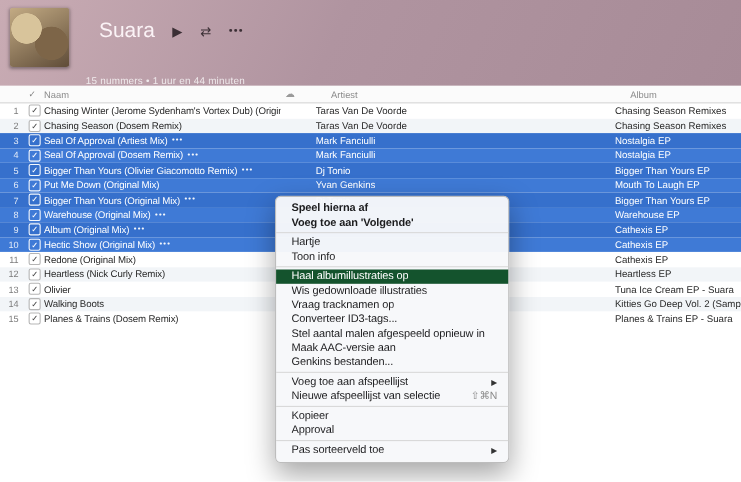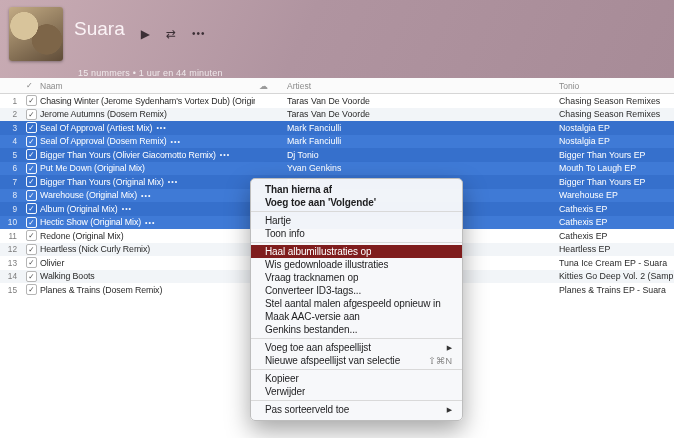--- a/index.html
+++ b/index.html
@@ -9,35 +9,35 @@
 
   
   .header{position:absolute;top:0;left:0;right:0;height:78px;
           background:linear-gradient(115deg,#c9acb4 0%,#b094a0 45%,#a78b97 100%);}
   .album-art{position:absolute;left:9px;top:7px;width:54px;height:54px;border-radius:3px;
              box-shadow:0 1px 3px rgba(0,0,0,.35);
              background:
                radial-gradient(circle at 28% 35%, #d8c49b 0 26%, transparent 27%),
                radial-gradient(circle at 70% 60%, #7d6548 0 30%, transparent 31%),
                linear-gradient(150deg,#c3ab84,#5f4c38);}
-  .title-row{position:absolute;left:74px;top:18px;display:flex;align-items:flex-end;gap:16px;}
+  .title-row{position:absolute;left:90px;top:18px;display:flex;align-items:center;gap:16px;}
   .title{font-size:19px;font-weight:400;color:#fbf3f6;margin:0;}
   .hicon{color:#3b2f35;font-size:12px;line-height:12px;}
   .hicon.more{letter-spacing:1px;font-size:10px;}
   .subtitle{position:absolute;left:78px;top:68px;font-size:9px;color:rgba(255,255,255,.78);
             letter-spacing:.2px;}
 
   
   .grid-cols{display:grid;grid-template-columns:22px 18px 215px 30px 272px 1fr;align-items:center;}
   .table-header{position:absolute;top:78px;left:0;right:0;height:15px;background:#fbfbfb;
                 border-bottom:1px solid #d6d6d6;font-size:8.5px;color:#8b8b8b;}
   .table-header .th{overflow:hidden;white-space:nowrap;}
   .th.cb-h{padding-left:4px;font-size:8px;color:#7e7e7e;}
   .th.cloud-h{font-size:9px;color:#9a9a9a;padding-left:4px;}
-  .th.pad{padding-left:2px;}
+  .th.pad{padding-left:2px;margin-left:14px;}
 
   .track-list{position:absolute;top:94px;left:0;right:0;}
   .row{height:13.5px;font-size:8.8px;color:#2a2a2a;}
   .row.alt{background:#f2f5f8;}
   .row.selected{background:#3670cc;color:#fff;}
   .row.selected.alt{background:#3f7ad6;}
   .cell{overflow:hidden;white-space:nowrap;}
   .cell.num{text-align:right;padding-right:5px;font-size:8.3px;color:#7c7c7c;}
   .row.selected .cell.num{color:rgba(255,255,255,.85);}
   .cbwrap{display:flex;align-items:center;padding-left:4px;}
@@ -49,21 +49,21 @@
   .artist-cell,.album-cell{padding-left:2px;}
 
   
   .context-menu{position:absolute;left:250px;top:178px;width:213px;box-sizing:border-box;
                 background:rgba(247,248,250,.97);border:1px solid #bdbdbd;border-radius:5px;
                 box-shadow:0 10px 25px rgba(0,0,0,.35);padding:4px 0;z-index:10;}
   .menu-item{display:flex;justify-content:space-between;align-items:center;
              padding:0 10px 0 14px;height:13px;font-size:10px;color:#1d1d1f;
              letter-spacing:-0.1px;}
   .menu-item.bold{font-weight:bold;}
-  .menu-item.highlighted{background:#7f1d1d;color:#fff;}
+  .menu-item.highlighted{background:#14532d;color:#fff;}
   .menu-sep{height:1px;background:#d9d9d9;margin:2px 0;}
   .mlabel{overflow:hidden;white-space:nowrap;}
   .shortcut{color:#8a8a8a;font-size:9.5px;}
   .submenu-arrow{font-size:7px;color:#333;}
 </style>
 </head>
 <body>
 
 <div id="app">
 
@@ -77,21 +77,21 @@
     </div>
     <div class="subtitle">15 nummers • 1 uur en 44 minuten</div>
   </div>
 
   <div class="table-header grid-cols">
     <span class="th"></span>
     <span class="th cb-h">✓</span>
     <span class="th">Naam</span>
     <span class="th cloud-h">☁</span>
     <span class="th pad">Artiest</span>
-    <span class="th pad">Tonio</span>
+    <span class="th pad">Album</span>
   </div>
 
   <div class="track-list">
       <div class="row grid-cols">
         <span class="cell num">1</span>
         <span class="cbwrap">
           <span class="cb">✓</span>
         </span>
         <span class="cell name-cell">
           <span class="tname">Chasing Winter (Jerome Sydenham's Vortex Dub) (Original Mix)</span>
@@ -99,21 +99,21 @@
         <span class="cell cloud-cell"></span>
         <span class="cell artist-cell">Taras Van De Voorde</span>
         <span class="cell album-cell">Chasing Season Remixes</span>
       </div>
       <div class="row grid-cols alt">
         <span class="cell num">2</span>
         <span class="cbwrap">
           <span class="cb">✓</span>
         </span>
         <span class="cell name-cell">
-          <span class="tname">Jerome Autumns (Dosem Remix)</span>
+          <span class="tname">Chasing Season (Dosem Remix)</span>
         </span>
         <span class="cell cloud-cell"></span>
         <span class="cell artist-cell">Taras Van De Voorde</span>
         <span class="cell album-cell">Chasing Season Remixes</span>
       </div>
       <div class="row grid-cols selected">
         <span class="cell num">3</span>
         <span class="cbwrap">
           <span class="cb">✓</span>
         </span>
@@ -272,21 +272,21 @@
           <span class="tname">Planes &amp; Trains (Dosem Remix)</span>
         </span>
         <span class="cell cloud-cell"></span>
         <span class="cell artist-cell"></span>
         <span class="cell album-cell">Planes &amp; Trains EP - Suara</span>
       </div>
     </div>
 
   <div class="context-menu">
       <div class="menu-item bold">
-        <span class="mlabel">Than hierna af</span>
+        <span class="mlabel">Speel hierna af</span>
       </div>
       <div class="menu-item bold">
         <span class="mlabel">Voeg toe aan 'Volgende'</span>
       </div>
       <div class="menu-sep"></div>
       <div class="menu-item">
         <span class="mlabel">Hartje</span>
       </div>
       <div class="menu-item">
         <span class="mlabel">Toon info</span>
@@ -320,21 +320,21 @@
       </div>
       <div class="menu-item">
         <span class="mlabel">Nieuwe afspeellijst van selectie</span>
         <span class="shortcut">⇧⌘N</span>
       </div>
       <div class="menu-sep"></div>
       <div class="menu-item">
         <span class="mlabel">Kopieer</span>
       </div>
       <div class="menu-item">
-        <span class="mlabel">Verwijder</span>
+        <span class="mlabel">Approval</span>
       </div>
       <div class="menu-sep"></div>
       <div class="menu-item">
         <span class="mlabel">Pas sorteerveld toe</span>
         <span class="submenu-arrow">▶</span>
       </div>
     </div>
 
 </div>
 

